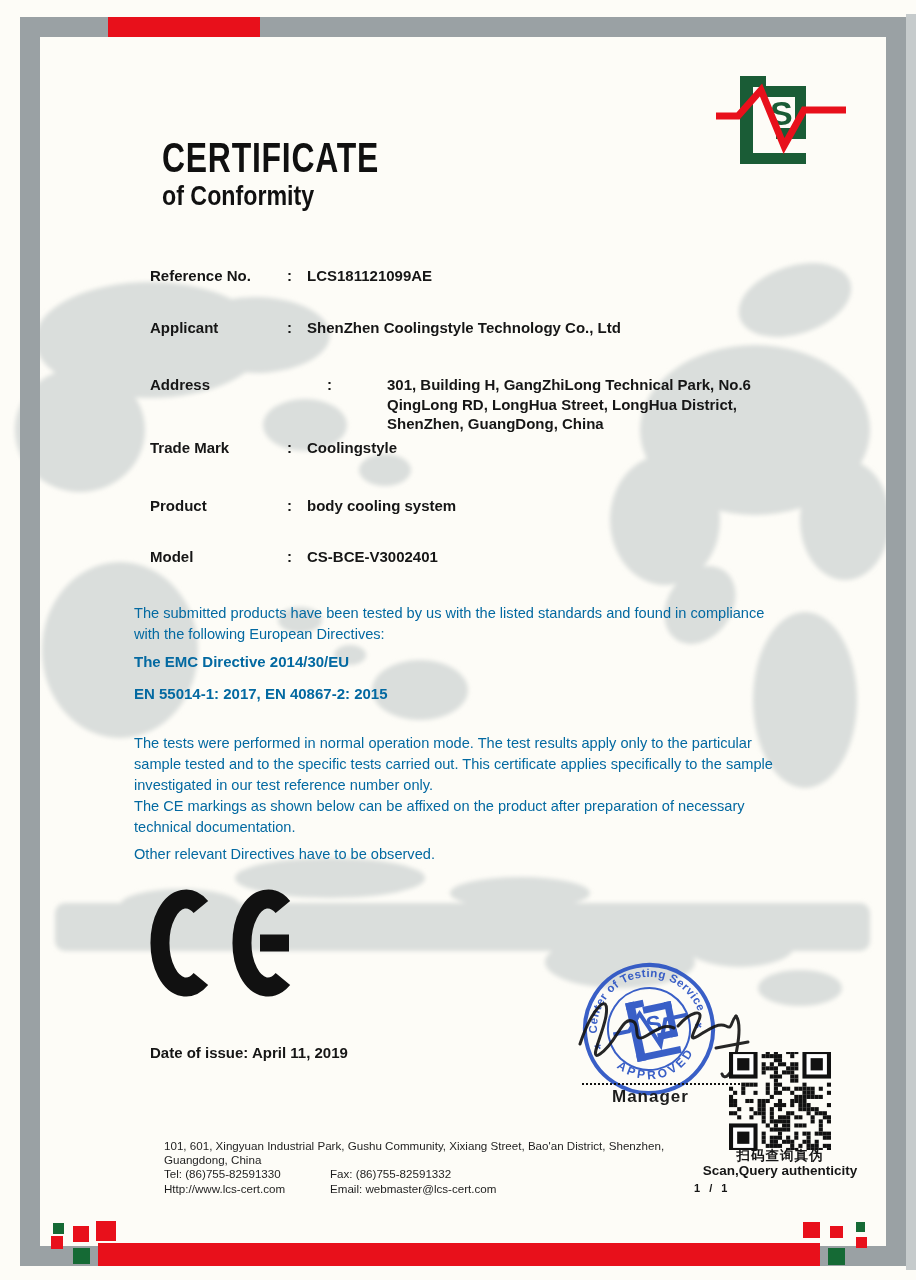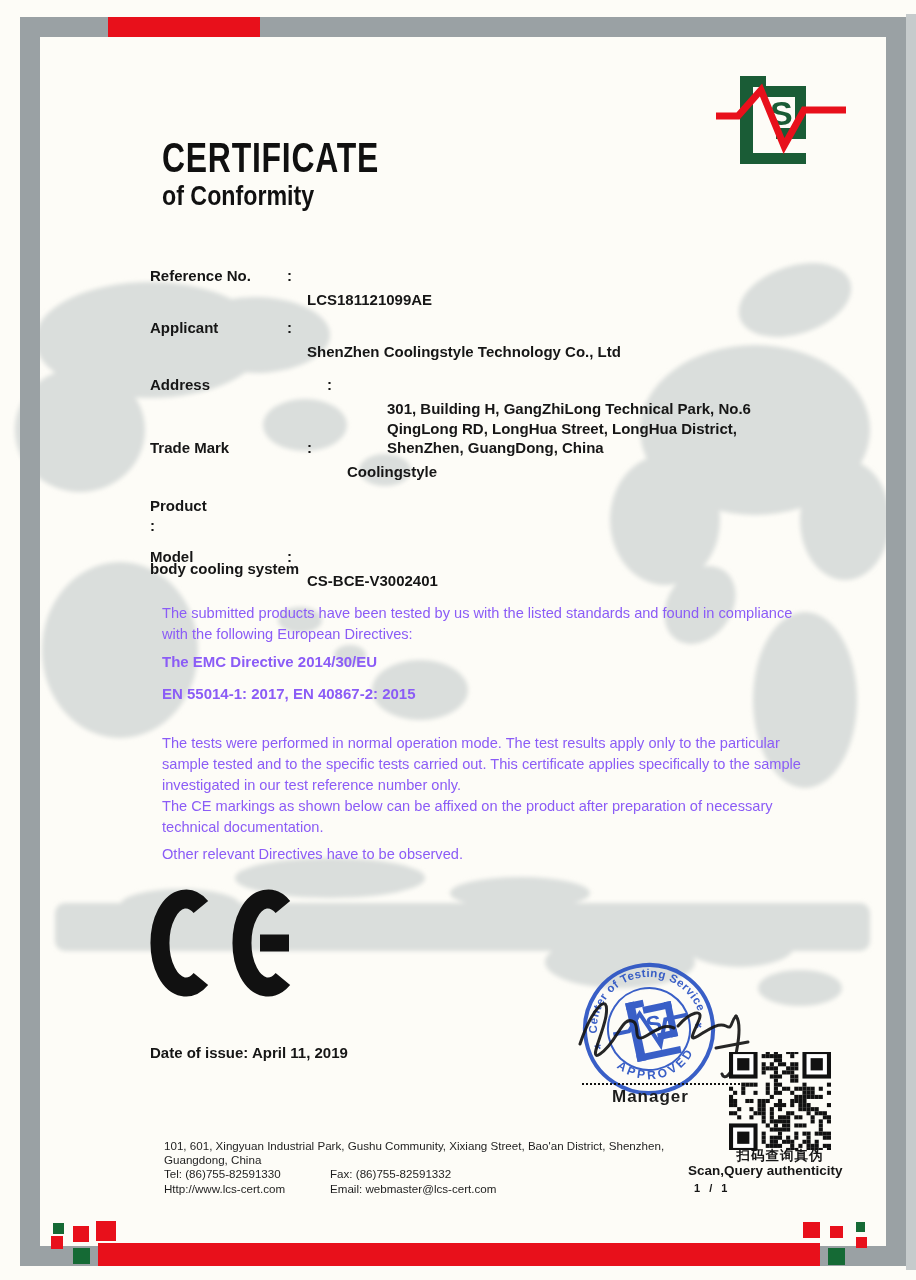--- a/index.html
+++ b/index.html
@@ -21,34 +21,34 @@
   .map{left:0;top:0;z-index:0;pointer-events:none;}
   
   .title-main{left:162px;top:134px;font-size:42px;font-weight:bold;letter-spacing:1px;color:#101010;
     transform:scaleX(.76);transform-origin:left top;white-space:nowrap;z-index:4;}
   .title-sub{left:162px;top:181px;font-size:27px;font-weight:bold;color:#101010;
     transform:scaleX(.86);transform-origin:left top;white-space:nowrap;z-index:4;}
   
   .field{left:150px;width:662px;display:flex;font-size:15px;font-weight:bold;line-height:1.3;z-index:4;}
   .field .lbl{width:137px;flex:none;}
   .field .colon{width:20px;flex:none;}
-  .field .val{max-width:482px;margin-top:24px;}
-  
-  .para{left:162px;width:658px;font-size:14.6px;line-height:21px;z-index:4;color:#8b5cf6;}
+  .field .val{max-width:482px;}
+  
+  .para{left:134px;width:658px;font-size:14.6px;line-height:21px;z-index:4;color:#0369a1;}
   .para.bold{font-weight:bold;font-size:15px;}
   .date-line{left:150px;top:1044px;font-size:15px;font-weight:bold;z-index:4;}
   
   .stamp{left:578px;top:958px;z-index:5;opacity:.93;}
   .sig{left:570px;top:978px;z-index:6;}
   .dotline{left:582px;top:1083px;width:162px;border-top:2.5px dotted #111;z-index:7;}
   .manager{left:612px;top:1087px;font-size:17px;font-weight:bold;color:#1c1c1c;z-index:7;letter-spacing:1px;}
   
   .qr{left:729px;top:1052px;z-index:6;}
   .qr-cn{left:700px;top:1147px;width:160px;text-align:center;font-size:13.5px;font-weight:bold;letter-spacing:1px;z-index:6;}
-  .qr-en{left:688px;top:1163px;width:184px;text-align:left;font-size:13.5px;font-weight:bold;z-index:6;}
+  .qr-en{left:688px;top:1163px;width:184px;text-align:center;font-size:13.5px;font-weight:bold;z-index:6;}
   .pageno{left:694px;top:1182px;font-size:11px;font-weight:bold;letter-spacing:3px;z-index:6;}
   
   .footer{left:164px;top:1139px;width:520px;font-size:11.6px;line-height:14.2px;color:#1e1e1e;z-index:4;}
   .footer .cols span{display:inline-block;width:166px;}
   .footer .cols span:last-child{width:auto;}
   .ce{left:146px;top:884px;z-index:4;}
   .logo{left:716px;top:72px;z-index:4;}
 </style>
 </head>
 <body>
@@ -126,26 +126,26 @@
   <div class="abs field" style="top:318px;">
     <span class="lbl">Applicant</span>
       <span class="colon">:</span>
       <span class="val">ShenZhen Coolingstyle Technology Co., Ltd</span>
   </div>
   <div class="abs field" style="top:375px;gap:40px;">
     <span class="lbl">Address</span>
       <span class="colon">:</span>
       <span class="val">301, Building H, GangZhiLong Technical Park, No.6 QingLong RD, LongHua Street, LongHua District, ShenZhen, GuangDong, China</span>
   </div>
-  <div class="abs field" style="top:438px;gap:20px;">
+  <div class="abs field" style="top:438px;">
     <span class="lbl">Trade Mark</span>
       <span class="colon">:</span>
       <span class="val">Coolingstyle</span>
   </div>
-  <div class="abs field" style="top:496px;flex-direction:column;">
+  <div class="abs field" style="top:496px;">
     <span class="lbl">Product</span>
       <span class="colon">:</span>
       <span class="val">body cooling system</span>
   </div>
   <div class="abs field" style="top:547px;">
     <span class="lbl">Model</span>
       <span class="colon">:</span>
       <span class="val">CS-BCE-V3002401</span>
   </div>
 

